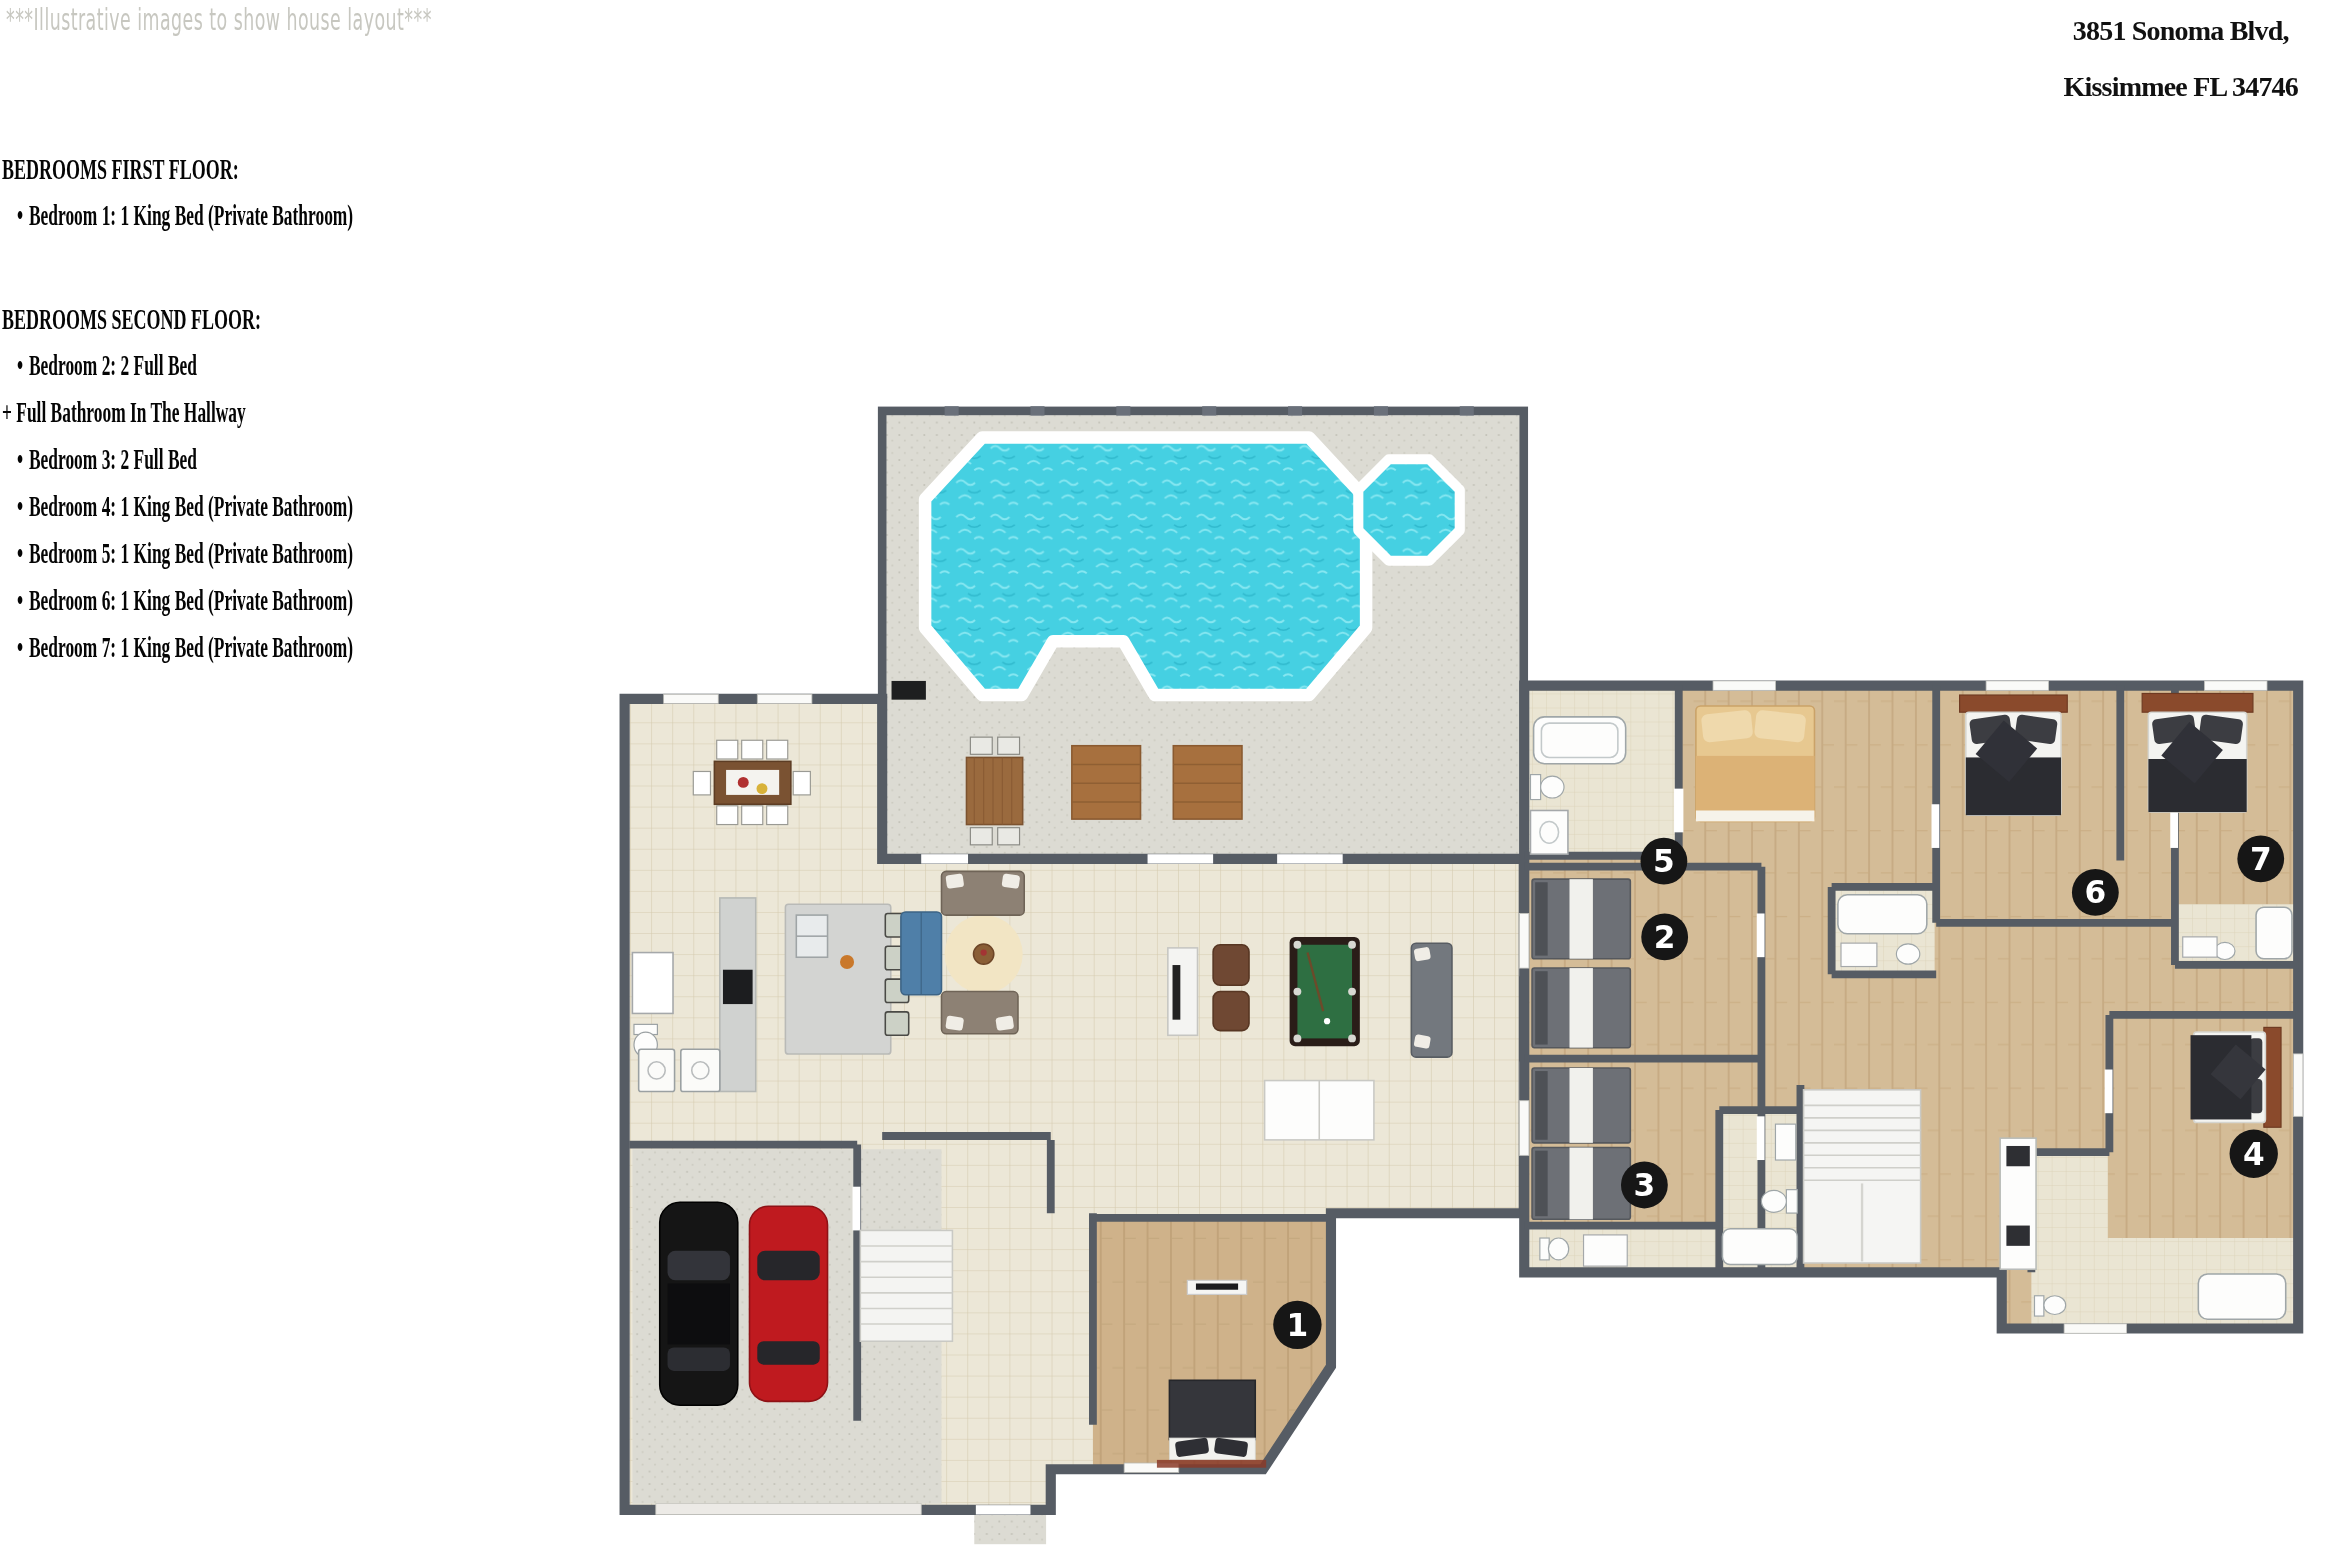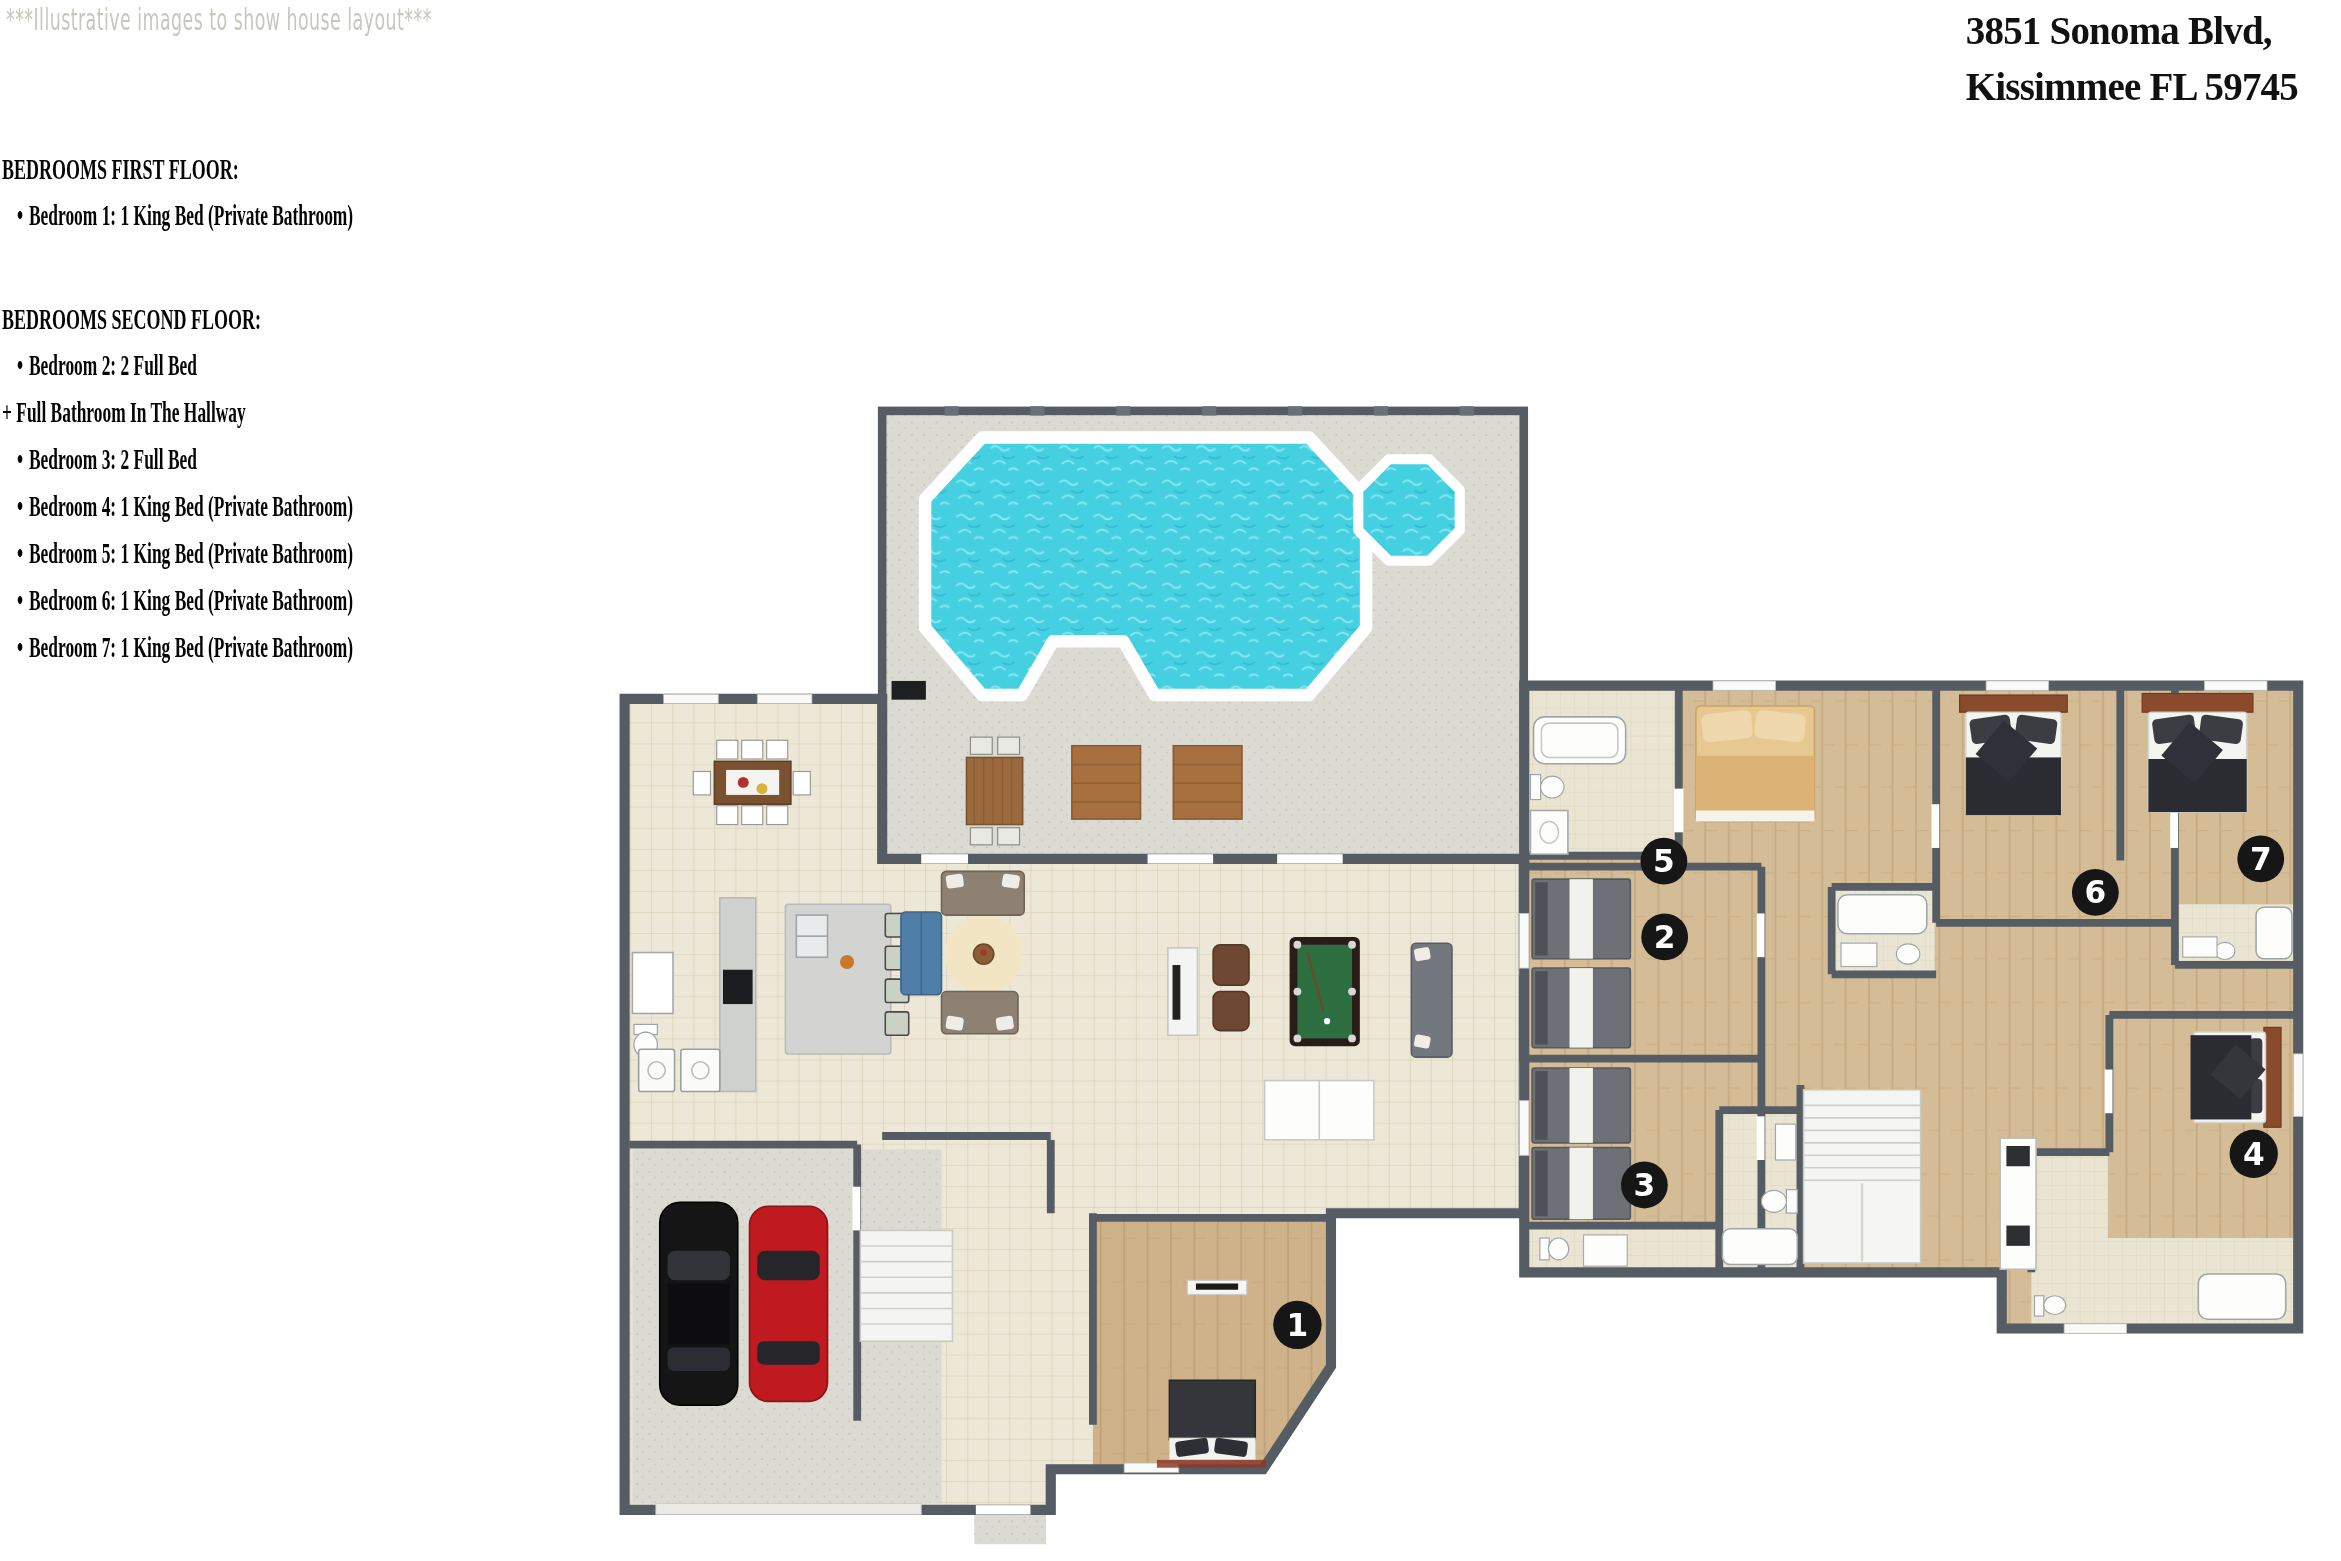--- a/index.html
+++ b/index.html
@@ -9,22 +9,22 @@
   }
   
   .watermark{
     position:absolute;left:6.2px;top:1.6px;
     font-family:"DejaVu Sans", sans-serif;
     font-size:30px;font-weight:500;color:#c7c7c0;
     transform:scaleX(.58);transform-origin:0 0;white-space:nowrap;
     letter-spacing:0.8px;
   }
   .address{
-    position:absolute;top:3.1px;right:44px;text-align:left;
-    font-weight:bold;font-size:39px;line-height:56px;color:#111;
+    position:absolute;top:3.1px;right:44px;text-align:center;
+    font-weight:bold;font-size:28px;line-height:56px;color:#111;
     letter-spacing:-0.8px;
   }
   .info{
     position:absolute;left:1.6px;top:145px;width:1288px;
     transform:scaleX(.60);transform-origin:0 0;
     font-weight:bold;color:#050505;
   }
   .info h2{margin:0;font-size:30px;line-height:47px;letter-spacing:0;}
   .info h2.second{margin-top:56px;}
   .info ul{list-style:none;margin:0;padding:0;}
@@ -74,21 +74,21 @@
       <path d="M5 10q6 -6 12 0t12 0 M8 30q8 -8 16 0 M28 38q6 -5 12 0" stroke="#86e7f1" stroke-width="2.4" fill="none"></path>
       <path d="M20 20q8 6 16 0" stroke="#2fb9cd" stroke-width="2" fill="none"></path>
     </pattern>
   </defs>
 </svg>
 
 <div class="watermark">***Illustrative images to show house layout***</div>
 
 <div class="address">
   <div>3851 Sonoma Blvd,</div>
-  <div>Kissimmee FL 59745</div>
+  <div>Kissimmee FL 34746</div>
 </div>
 
 <div class="info">
   <h2>BEDROOMS FIRST FLOOR:</h2>
   <ul>
     <li>Bedroom 1: 1 King Bed (Private Bathroom)</li>
   </ul>
   <h2 class="second">BEDROOMS SECOND FLOOR:</h2>
   <ul>
     <li>Bedroom 2: 2 Full Bed</li>

